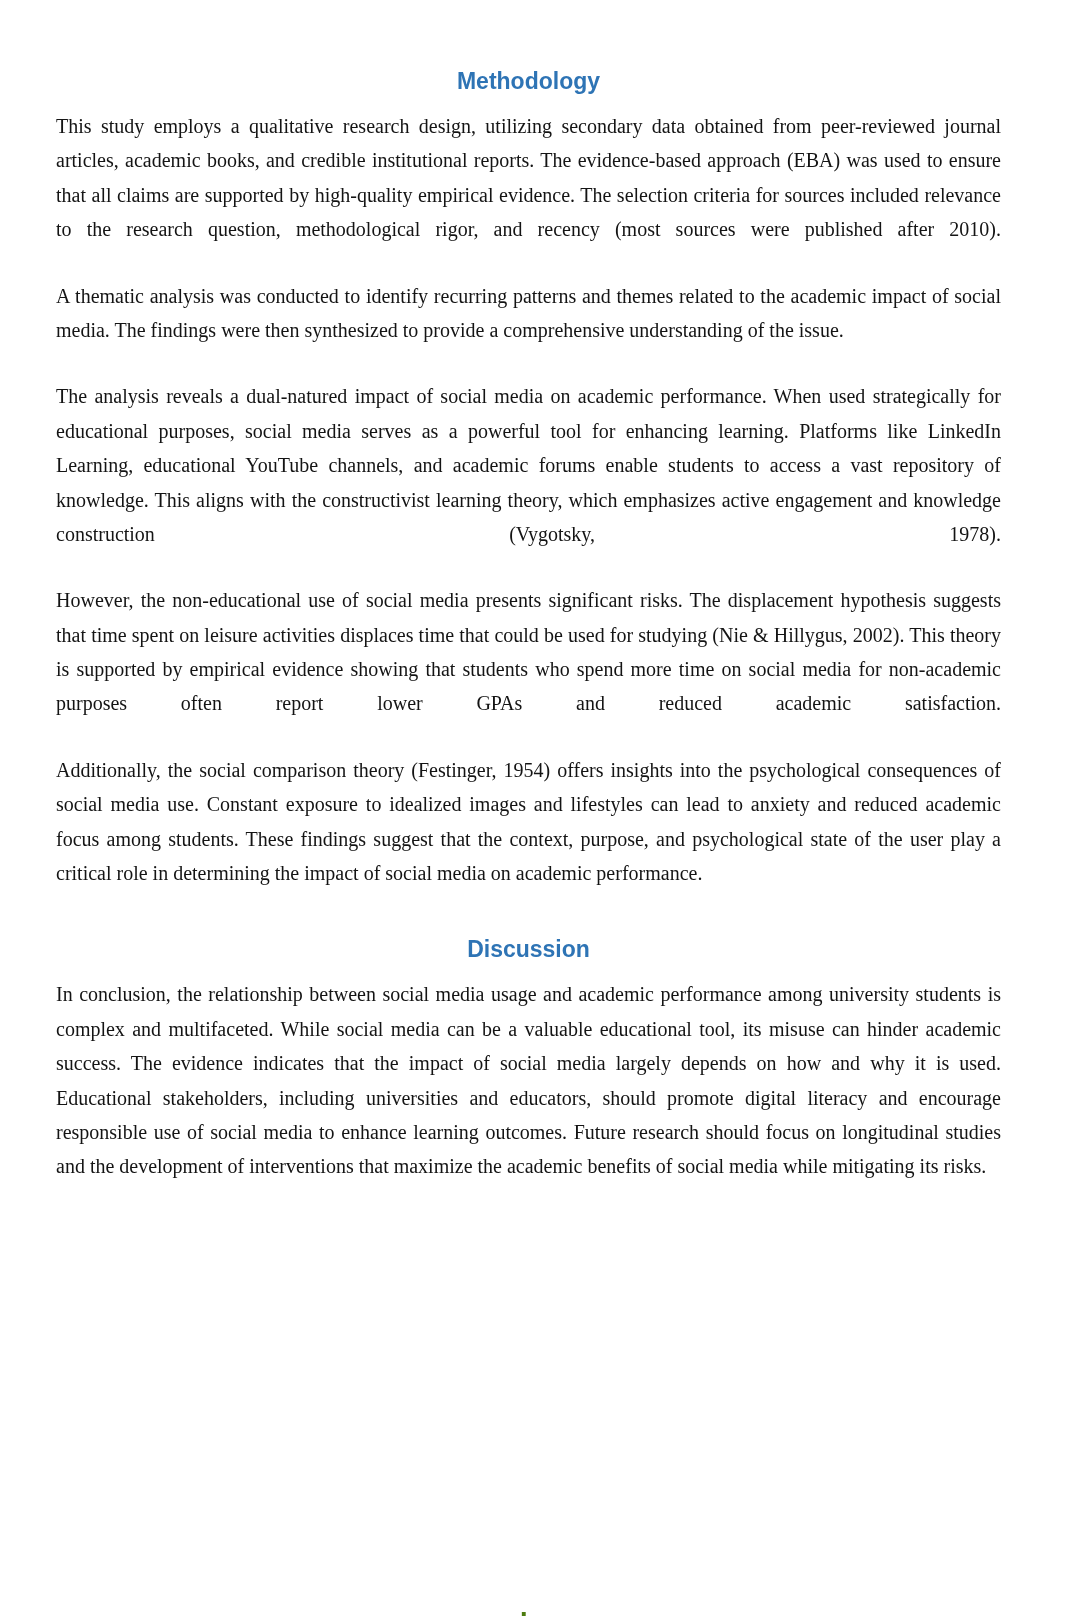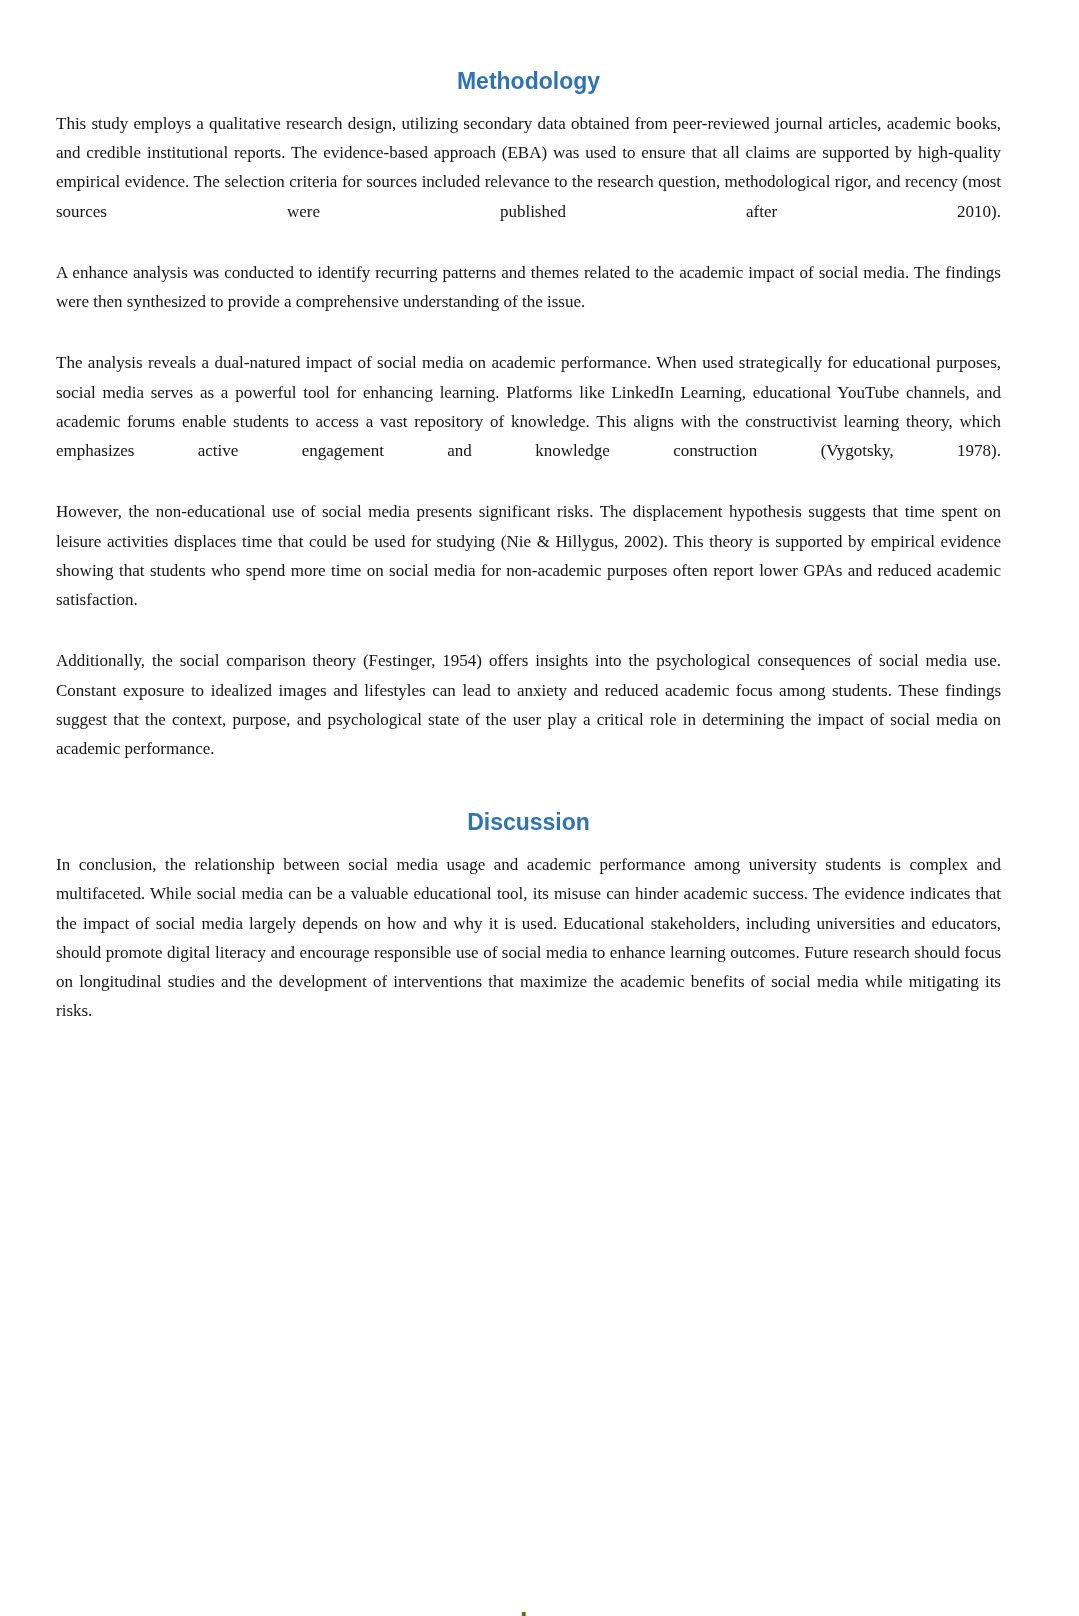--- a/index.html
+++ b/index.html
@@ -23,21 +23,21 @@
     font-weight: 700;
     color: #2E74B5;
     text-align: center;
     margin: 46px 0 14px 0;
   }
   .heading.first {
     margin-top: 12px;
   }
   .para {
     font-family: "Liberation Serif", serif;
-    font-size: 17px;
+    font-size: 20px;
     line-height: 1.72;
     color: #141414;
     text-align: justify;
     margin: 0 0 32px 0;
   }
   .para.justify-last {
     text-align-last: justify;
   }
   .watermark {
     position: absolute;
@@ -54,21 +54,21 @@
 </style>
 </head>
 <body>
 
 <div class="page">
 
   <h1 class="heading first">Methodology</h1>
 
   <p class="para justify-last">This study employs a qualitative research design, utilizing secondary data obtained from peer-reviewed journal articles, academic books, and credible institutional reports. The evidence-based approach (EBA) was used to ensure that all claims are supported by high-quality empirical evidence. The selection criteria for sources included relevance to the research question, methodological rigor, and recency (most sources were published after 2010).</p>
 
-  <p class="para">A enhance analysis was conducted to identify recurring patterns and themes related to the academic impact of social media. The findings were then synthesized to provide a comprehensive understanding of the issue.</p>
+  <p class="para">A thematic analysis was conducted to identify recurring patterns and themes related to the academic impact of social media. The findings were then synthesized to provide a comprehensive understanding of the issue.</p>
 
 
   <p class="para justify-last">The analysis reveals a dual-natured impact of social media on academic performance. When used strategically for educational purposes, social media serves as a powerful tool for enhancing learning. Platforms like LinkedIn Learning, educational YouTube channels, and academic forums enable students to access a vast repository of knowledge. This aligns with the constructivist learning theory, which emphasizes active engagement and knowledge construction (Vygotsky, 1978).</p>
 
   <p class="para justify-last">However, the non-educational use of social media presents significant risks. The displacement hypothesis suggests that time spent on leisure activities displaces time that could be used for studying (Nie &amp; Hillygus, 2002). This theory is supported by empirical evidence showing that students who spend more time on social media for non-academic purposes often report lower GPAs and reduced academic satisfaction.</p>
 
   <p class="para">Additionally, the social comparison theory (Festinger, 1954) offers insights into the psychological consequences of social media use. Constant exposure to idealized images and lifestyles can lead to anxiety and reduced academic focus among students. These findings suggest that the context, purpose, and psychological state of the user play a critical role in determining the impact of social media on academic performance.</p>
 
   <h1 class="heading">Discussion</h1>
 

